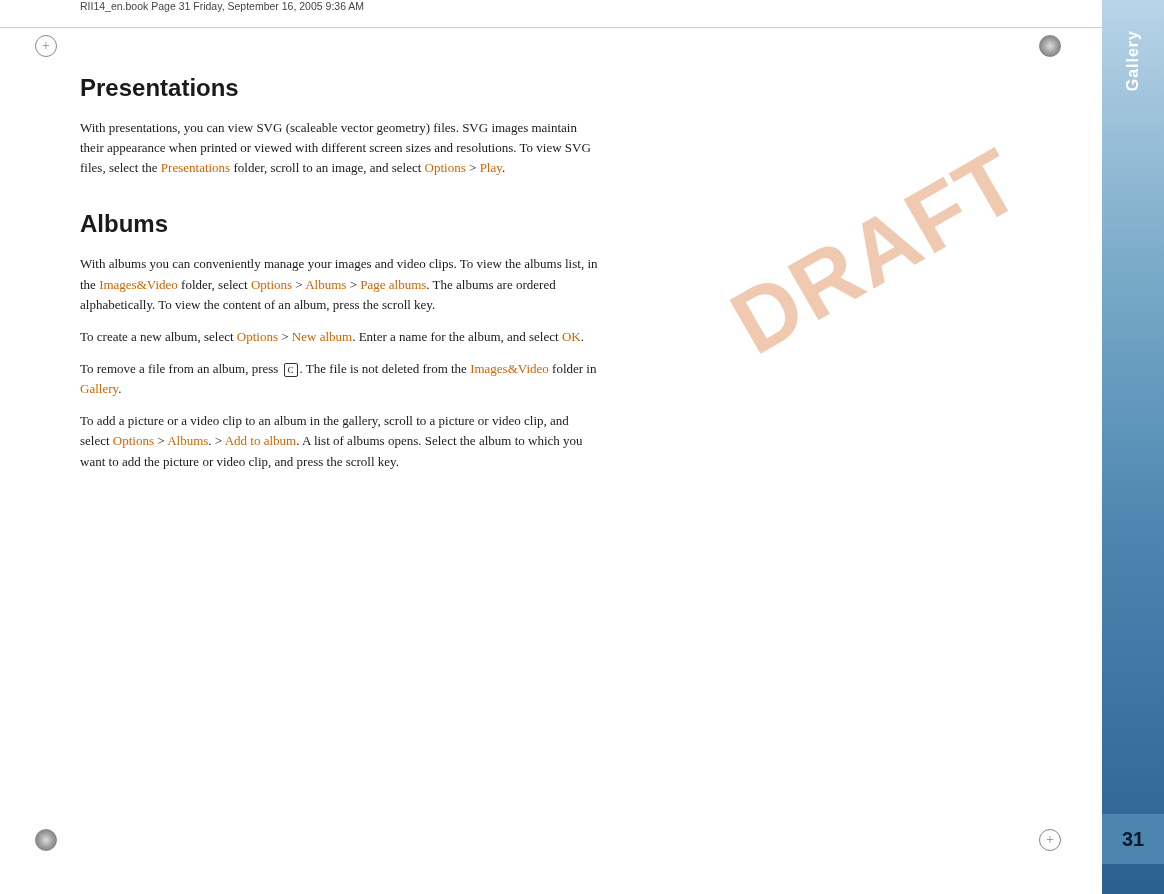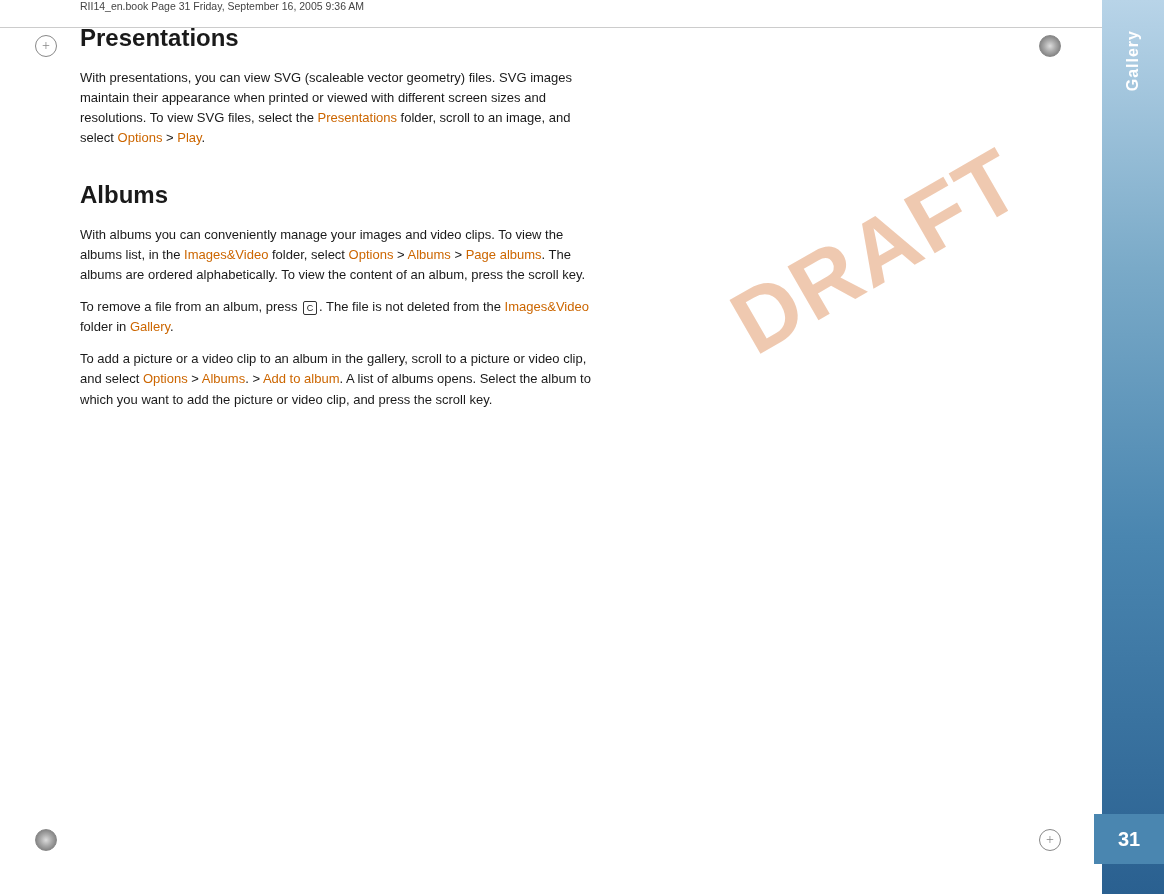--- a/index.html
+++ b/index.html
@@ -41,27 +41,27 @@
       writing-mode: vertical-rl;
       transform: rotate(180deg);
       margin-top: 30px;
       letter-spacing: 1px;
     }
 
     .sidebar-page-number {
       position: absolute;
       bottom: 30px;
       right: 0;
-      width: 70px;
+      width: 62px;
       height: 50px;
       background: #4a86b0;
       display: flex;
       align-items: center;
       justify-content: center;
-      color: #ffffff;
+      color: #0f172a;
       font-size: 20px;
       font-weight: bold;
       font-family: Arial, sans-serif;
     }
 
     
     .main-content {
       position: absolute;
       left: 0;
       top: 0;
@@ -124,20 +124,21 @@
     .corner-circle.decorative {
       background: radial-gradient(circle, #ddd 0%, #aaa 40%, #888 70%, #666 100%);
     }
 
     .corner-circle.decorative::before {
       content: '';
     }
 
     
     .content-body {
+      margin-top: 50px;
       font-size: 13.5px;
       line-height: 1.5;
       color: #1a1a1a;
     }
 
     .section-title {
       font-size: 24px;
       font-weight: bold;
       font-family: Arial, Helvetica, sans-serif;
       color: #1a1a1a;
@@ -148,21 +149,21 @@
     .section-title:first-child {
       margin-top: 0;
     }
 
     .body-text {
       font-size: 13px;
       line-height: 1.55;
       color: #1a1a1a;
       max-width: 520px;
       margin-bottom: 12px;
-      font-family: Liberation Sans, sans-serif;
+      font-family: Liberation Serif, serif;
     }
 
     .link-text {
       color: #cc6600;
       font-weight: normal;
     }
 
     
     .draft-watermark {
       position: absolute;
@@ -235,20 +236,24 @@
 
       <h2 class="section-title">Albums</h2>
       <p class="body-text">
         With albums you can conveniently manage your images
         and video clips. To view the albums list, in the
         <span class="link-text">Images&amp;Video</span> folder, select <span class="link-text">Options</span> &gt; <span class="link-text">Albums</span> &gt; <span class="link-text">Page
         albums</span>. The albums are ordered alphabetically. To view the
         content of an album, press the scroll key.
       </p>
       <p class="body-text">
+        To create a new album, select <span class="link-text">Options</span> &gt; <span class="link-text">New album</span>. Enter
+        a name for the album, and select <span class="link-text">OK</span>.
+      </p>
+      <p class="body-text">
         To remove a file from an album, press <span class="icon-c">C</span>. The file is not
         deleted from the <span class="link-text">Images&amp;Video</span> folder in <span class="link-text">Gallery</span>.
       </p>
       <p class="body-text">
         To add a picture or a video clip to an album in the gallery,
         scroll to a picture or video clip, and select <span class="link-text">Options</span> &gt;
         <span class="link-text">Albums</span>. &gt; <span class="link-text">Add to album</span>. A list of albums opens. Select the
         album to which you want to add the picture or video clip,
         and press the scroll key.
       </p>

